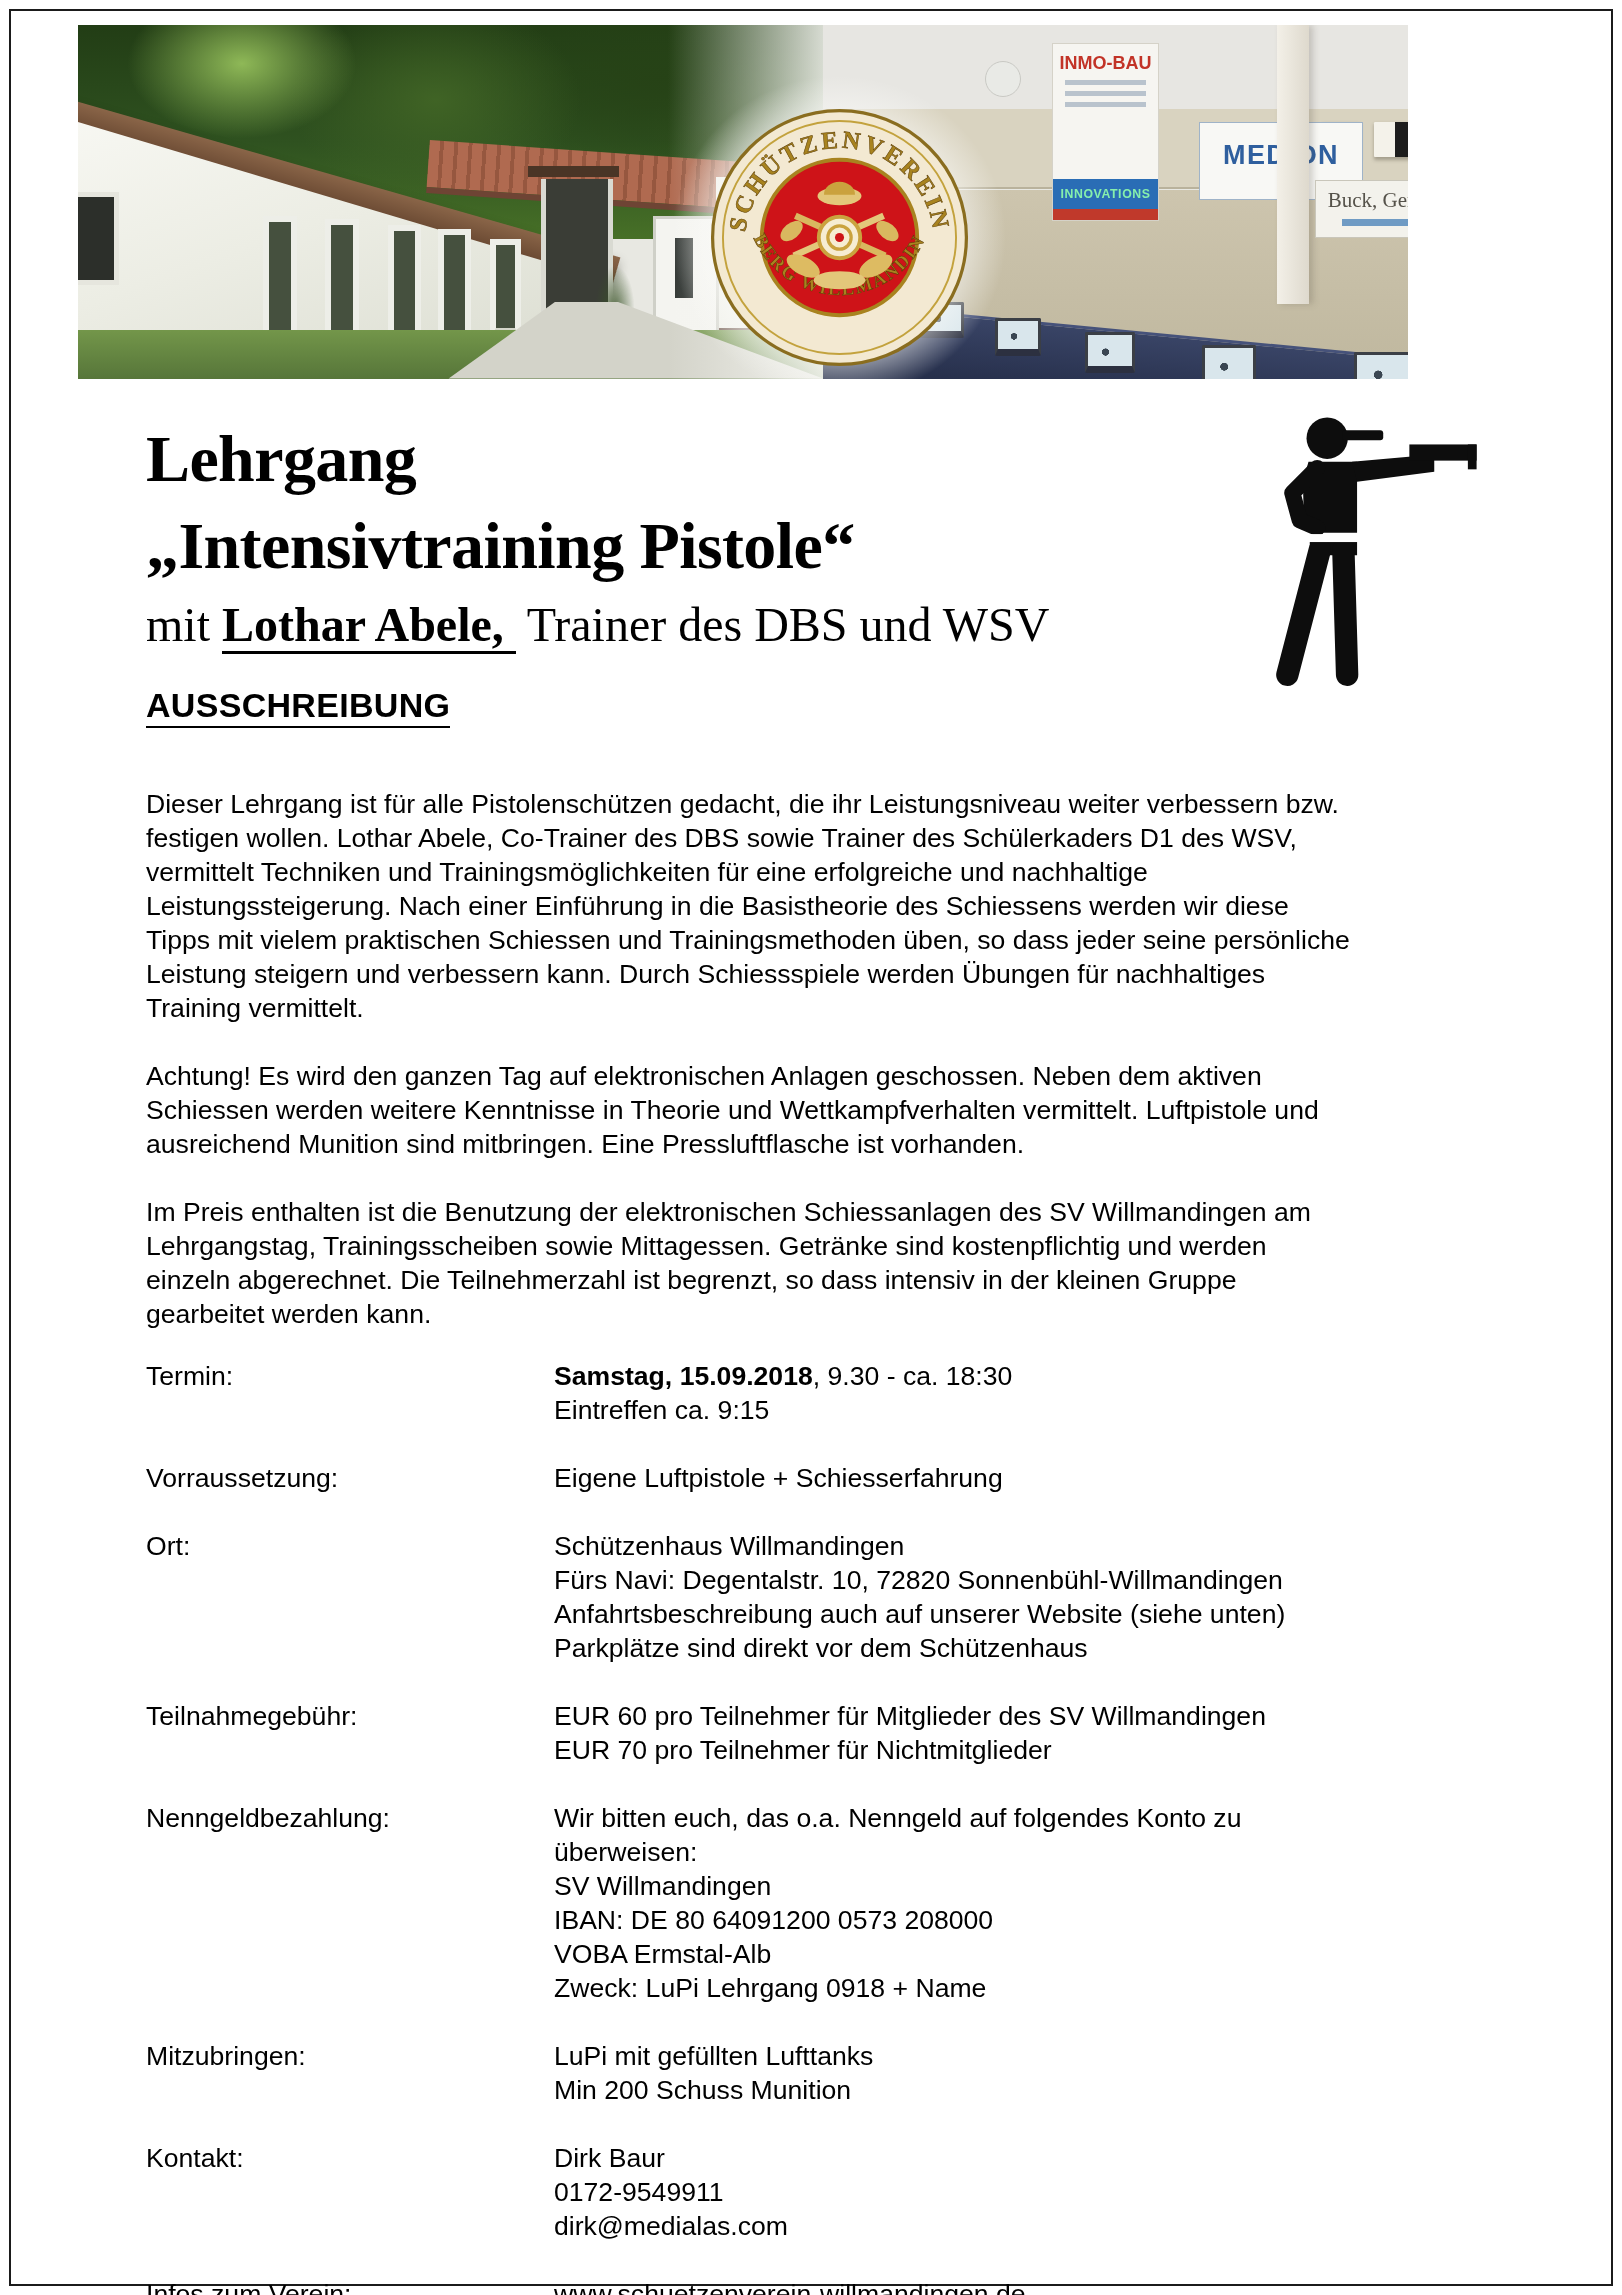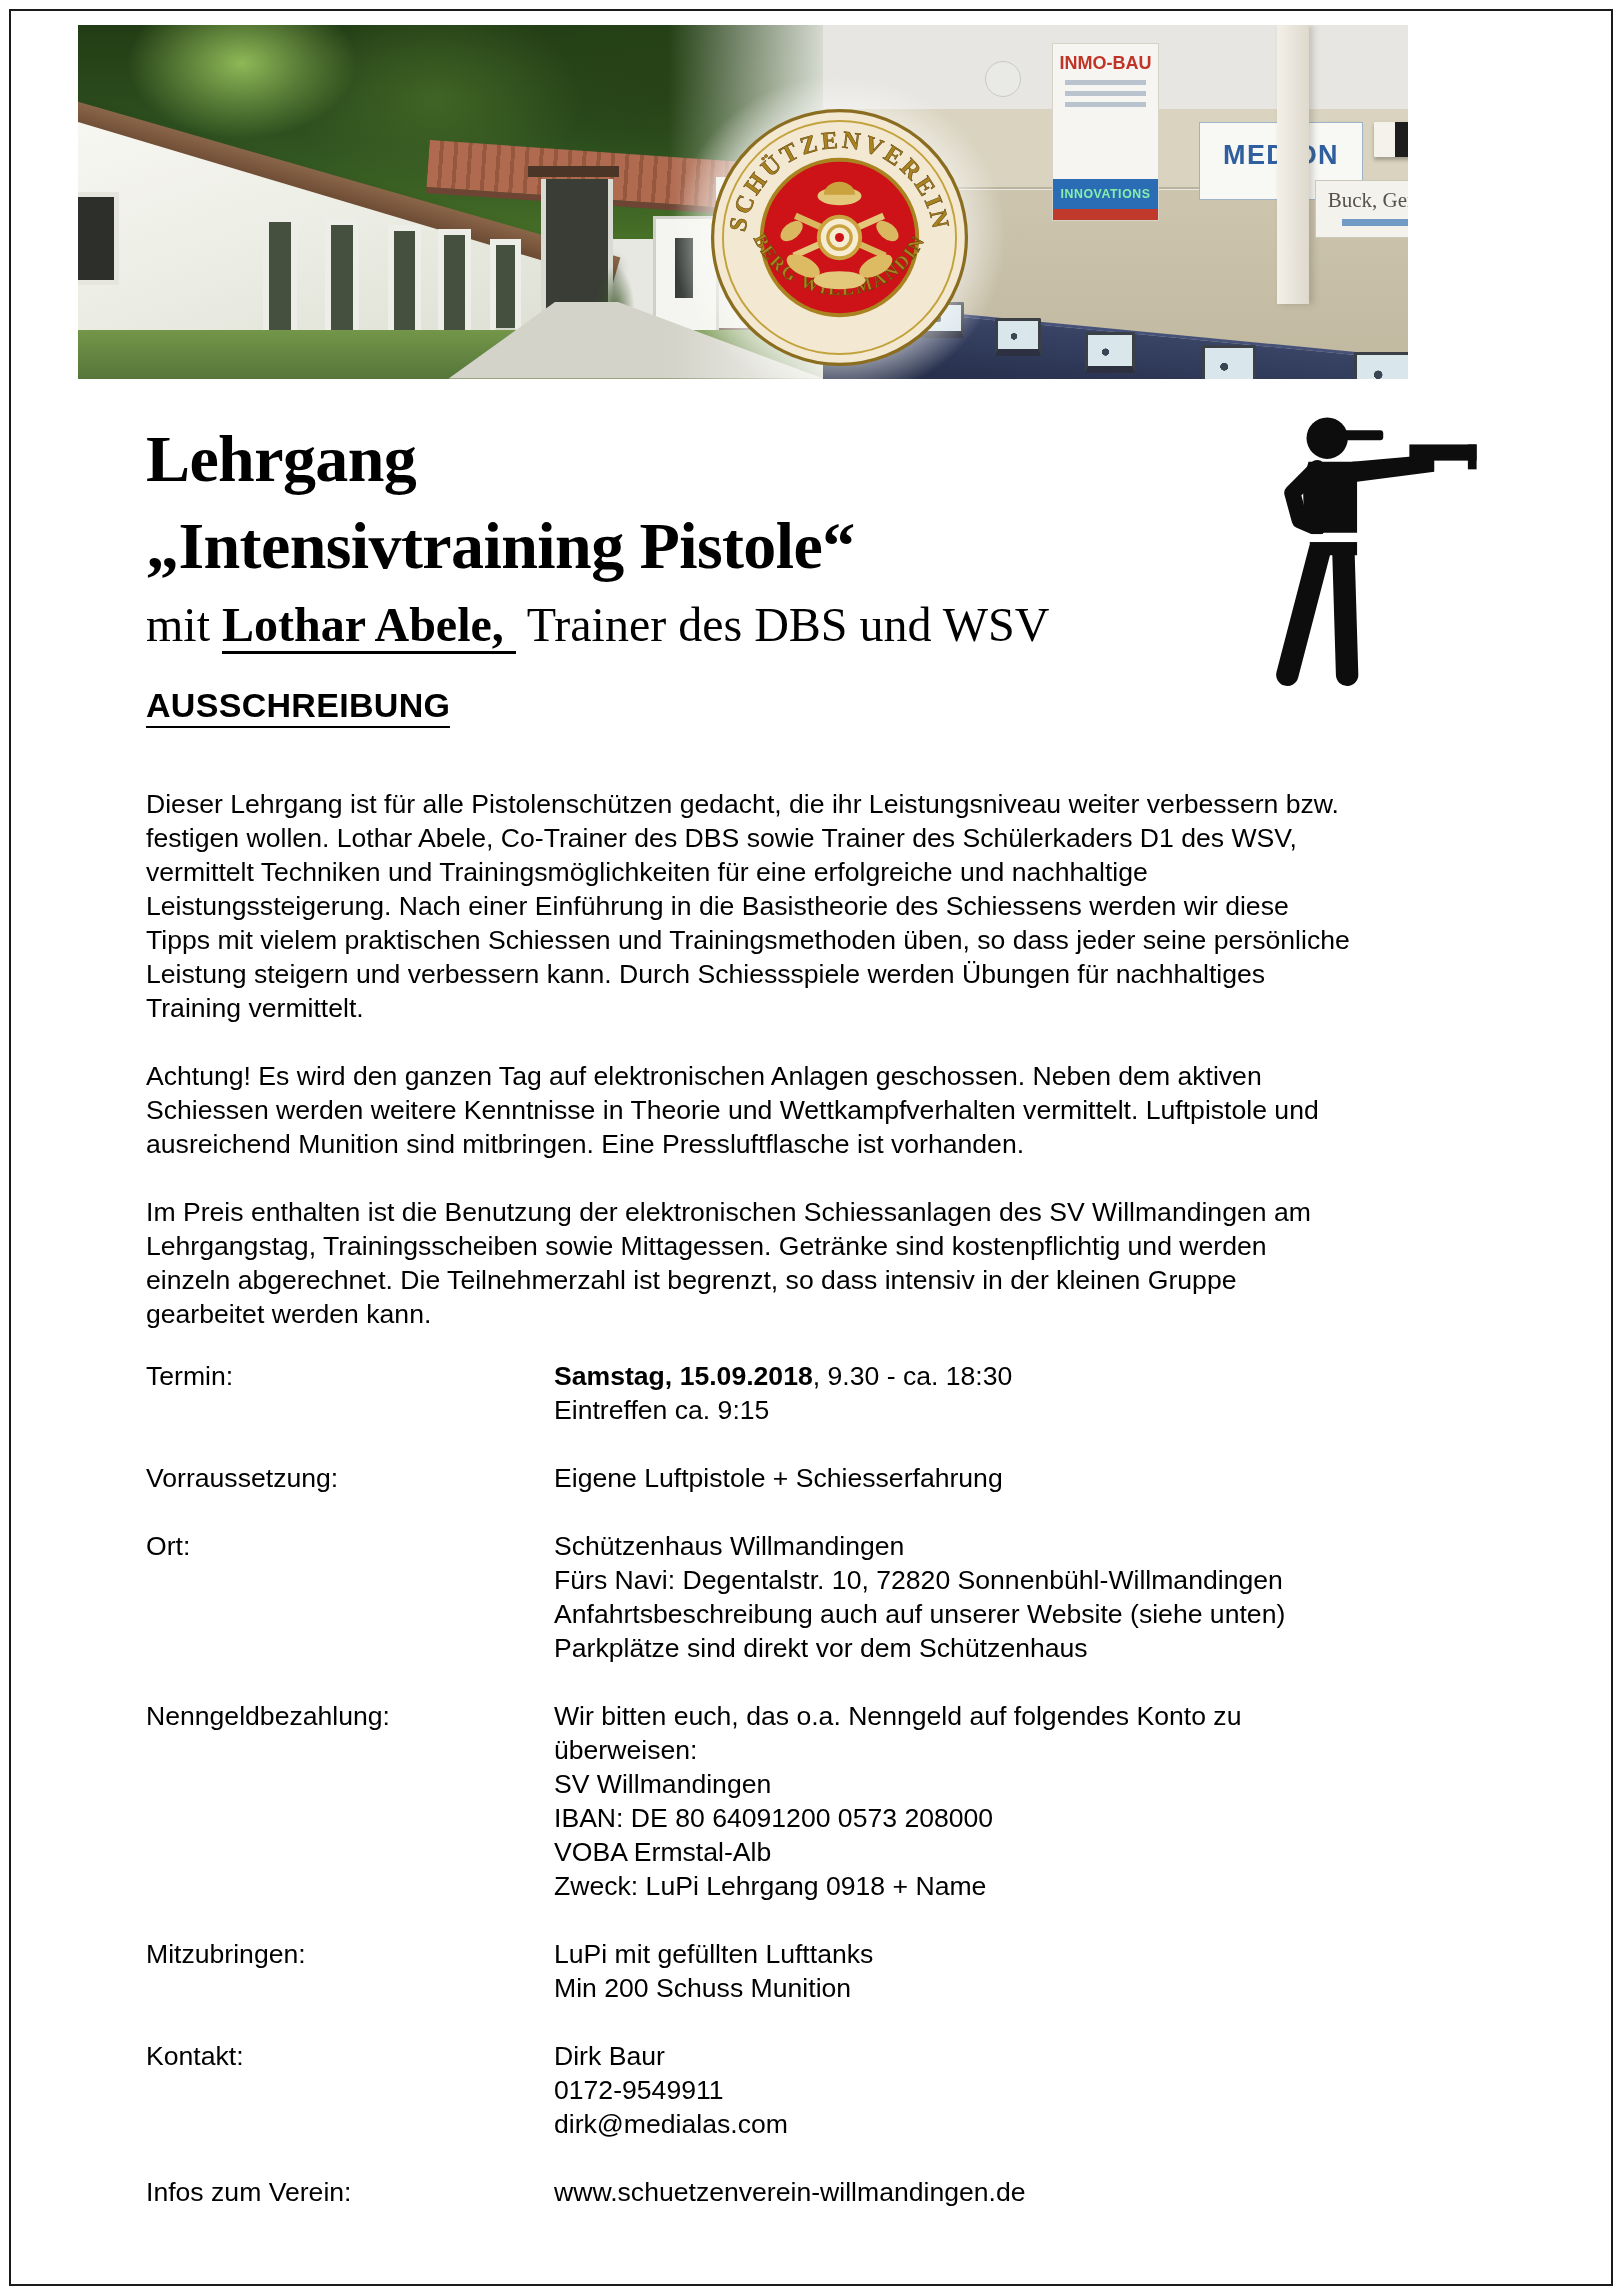--- a/index.html
+++ b/index.html
@@ -269,20 +269,27 @@
       <div class="drow">
         <div class="dlabel tline">Ort:</div>
         <div class="dvalue">
           <div class="tline">Schützenhaus Willmandingen</div>
           <div class="tline">Fürs Navi: Degentalstr. 10, 72820 Sonnenbühl-Willmandingen</div>
           <div class="tline">Anfahrtsbeschreibung auch auf unserer Website (siehe unten)</div>
           <div class="tline">Parkplätze sind direkt vor dem Schützenhaus</div>
         </div>
       </div>
 
+      <div class="drow">
+        <div class="dlabel tline">Teilnahmegebühr:</div>
+        <div class="dvalue">
+          <div class="tline">EUR 60 pro Teilnehmer für Mitglieder des SV Willmandingen</div>
+          <div class="tline">EUR 70 pro Teilnehmer für Nichtmitglieder</div>
+        </div>
+      </div>
 
       <div class="drow">
         <div class="dlabel tline">Nenngeldbezahlung:</div>
         <div class="dvalue">
           <div class="tline">Wir bitten euch, das o.a. Nenngeld auf folgendes Konto zu</div>
           <div class="tline">überweisen:</div>
           <div class="tline">SV Willmandingen</div>
           <div class="tline">IBAN: DE 80 64091200 0573 208000</div>
           <div class="tline">VOBA Ermstal-Alb</div>
           <div class="tline">Zweck: LuPi Lehrgang 0918 + Name</div>

